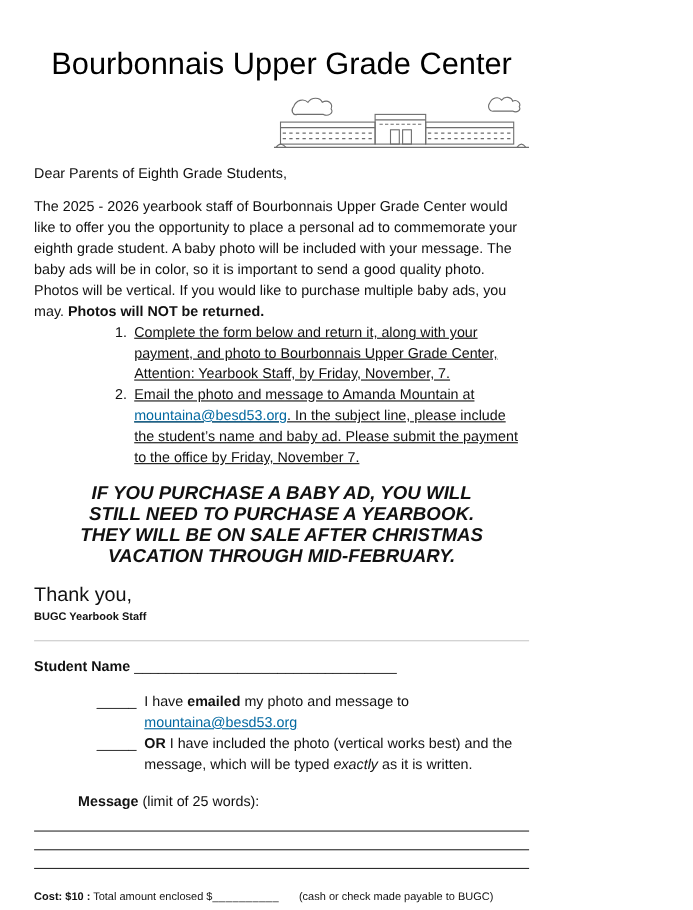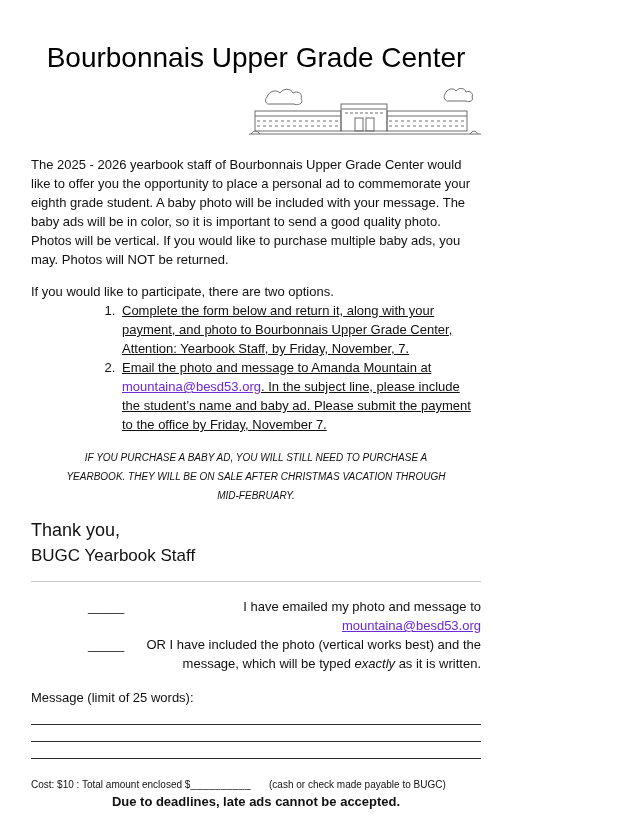--- a/index.html
+++ b/index.html
@@ -7,43 +7,43 @@
   body {
     width: 630px; height: 827px;
     font-family: "Liberation Sans", sans-serif;
     color: #111; overflow: hidden;
   }
   .page { width: 512px; height: 827px; padding: 42px 31px 20px 31px; background: #fff; }
   .title { text-align: center; font-size: 28px; font-weight: 400; color: #000; }
   .illustration-row { text-align: right; margin-top: 10px; height: 58px; }
   .salutation { font-size: 13px; margin-top: 8px; }
   .para { font-size: 13px; line-height: 19px; margin-top: 13px; }
-  .b { font-weight: normal; }
+  .b { font-weight: bold; }
   .i { font-style: italic; }
   .center { text-align: center; }
   ol.options { font-size: 13px; line-height: 19px; margin-top: 0; padding-left: 88px; text-decoration: underline; }
   ol.options li { padding-left: 3px; }
-  .notice { font-size: 10px; line-height: 19px; font-weight: normal; font-style: italic; margin-top: 14px; padding: 0 28px; }
+  .notice { font-size: 17px; line-height: 19px; font-weight: bold; font-style: italic; margin-top: 14px; padding: 0 28px; }
   .closing { font-size: 18px; margin-top: 15px; }
-  .signature { font-size: 17px; margin-top: 5px; }
+  .signature { font-size: 10px; margin-top: 5px; font-weight: bold; }
   .divider { border: none; border-top: 1px solid #c9c9c9; margin-top: 15px; }
   .student-name-row { font-size: 13px; margin-top: 15px; }
   .check-block { margin-top: 15px; }
   .check-row { display: flex; font-size: 13px; line-height: 19px; padding-left: 57px; }
   .check-row .blank { flex: 0 0 auto; margin-right: 7px; }
-  .check-row .check-text { flex: 1 1 auto; text-align: right; }
-  .message-label-row { font-size: 13px; margin-top: 17px; }
+  .check-row .check-text { flex: 1 1 auto; }
+  .message-label-row { font-size: 13px; margin-top: 17px; margin-left: 40px; }
   .message-lines { margin-top: 3px; }
   .message-line { height: 17px; border-bottom: 1px solid #2c2c2c; width: 100%; }
   .cost-row { font-size: 10px; margin-top: 20px; }
   .cost-row .cost-note { margin-left: 18px; }
   .cost-row .cost-blank { letter-spacing: 0.5px; }
   .footer-line1 { font-size: 13px; font-weight: bold; margin-top: 19px; }
   .footer-line2 { font-size: 13px; font-weight: bold; margin-top: 4px; }
-  a.link { color: #6d28d9; text-decoration: underline; cursor: pointer; }
+  a.link { color: #0369a1; text-decoration: underline; cursor: pointer; }
 </style>
 </head>
 <body>
 
 <div class="page">
 
   <h1 class="title">Bourbonnais Upper Grade Center</h1>
 
   <div class="illustration-row">
     <svg width="232" height="56" viewBox="0 0 232 56" aria-hidden="true">
@@ -62,37 +62,38 @@
         <rect x="138" y="27" width="80" height="20"></rect>
         <line x1="138" y1="32" x2="218" y2="32"></line>
         <line x1="140" y1="37" x2="218" y2="37" stroke-dasharray="3 3"></line>
         <line x1="140" y1="42" x2="218" y2="42" stroke-dasharray="3 3"></line>
         <line x1="0" y1="50" x2="232" y2="50"></line>
         <path d="M2 50 q4 -6 9 0 M221 50 q4 -6 8 0"></path>
       </g>
     </svg>
   </div>
 
+  <p class="salutation">Dear Parents of Eighth Grade Students,</p>
 
   <p class="para"><span>The 2025 - 2026 yearbook staff of Bourbonnais Upper Grade Center would like to offer you the opportunity to place a personal ad to commemorate your eighth grade student.  A baby photo will be included with your message. The baby ads will be in color, so it is important to send a good quality photo.  Photos will be vertical. If you would like to purchase multiple baby ads, you may. </span><span class="b">Photos will NOT be returned.</span></p>
 
-  <p class="para">If you would like to participate, there are two options.</p>
 
   <ol class="options">
     <li><span>Complete the form below and return it, along with your payment, and photo to Bourbonnais Upper Grade Center, Attention:  Yearbook Staff, by Friday, November, 7.</span></li>
     <li><span>Email the photo and message to Amanda Mountain at </span><a class="link">mountaina@besd53.org</a><span>.  In the subject line, please include the student’s name and baby ad.  Please submit the payment to the office by Friday, November 7.</span></li>
   </ol>
 
   <p class="notice center">IF YOU PURCHASE A BABY AD, YOU WILL STILL NEED TO PURCHASE A YEARBOOK.  THEY WILL BE ON SALE AFTER CHRISTMAS VACATION THROUGH MID-FEBRUARY.</p>
 
   <p class="closing">Thank you,</p>
   <p class="signature">BUGC Yearbook Staff</p>
 
   <hr class="divider">
 
+  <p class="student-name-row"><span class="b">Student Name</span><span> _________________________________</span></p>
 
   <div class="check-block">
     <div class="check-row">
       <span class="blank">_____</span>
       <div class="check-text"><span>I have </span><span class="b">emailed</span><span> my photo and message to </span><a class="link">mountaina@besd53.org</a></div>
     </div>
     <div class="check-row">
       <span class="blank">_____</span>
       <div class="check-text"><span class="b">OR</span><span> I have included the photo (vertical works best) and the message, which will be typed </span><span class="i">exactly</span><span> as it is written.</span></div>
     </div>

